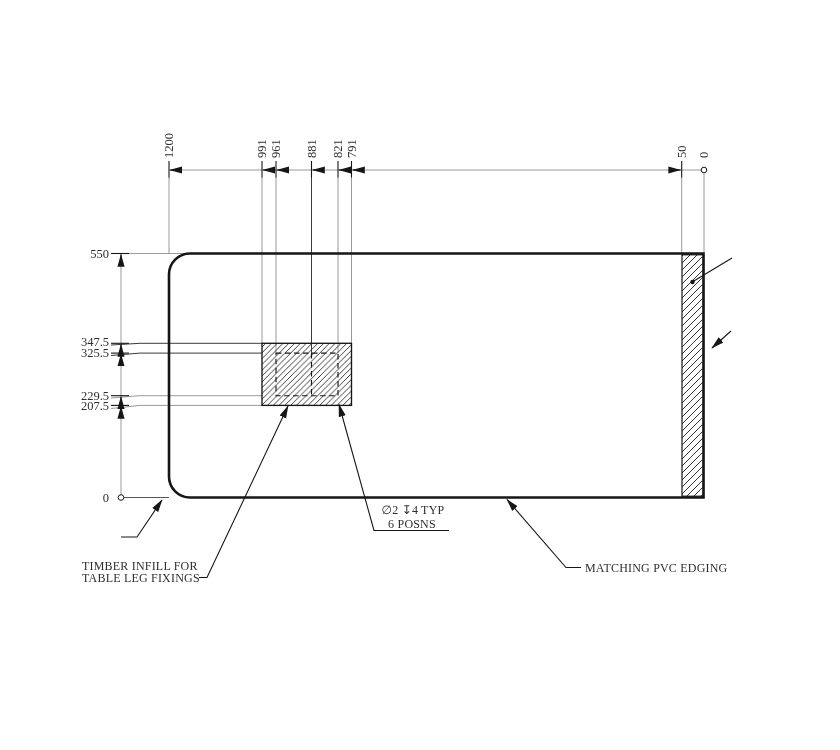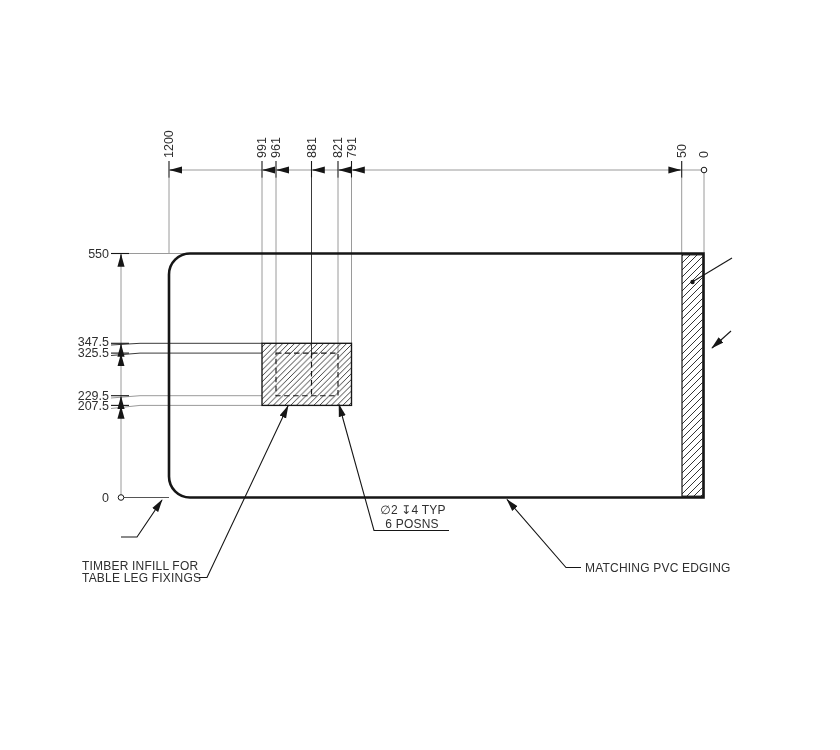--- a/index.html
+++ b/index.html
@@ -1,17 +1,17 @@
 <!DOCTYPE html>
 <html><head>
 <meta charset="utf-8">
 <style>
   html,body{margin:0;padding:0;background:#ffffff;}
   .stage{position:relative;width:840px;height:750px;background:#ffffff;overflow:hidden;
-         font-family:Liberation Sans, sans-serif;}
+         font-family:Liberation Serif, serif;}
   svg{display:block;}
   text{fill:#2f2f2f;}
   .dimlbl{font-size:12.5px;}
   .callout{font-size:12px;letter-spacing:0.2px;}
   .thin{stroke:#161616;stroke-width:1.1;fill:none;}
   .gray{stroke:#9a9a9a;stroke-width:1;fill:none;}
   .darkext{stroke:#3a3a3a;stroke-width:1;fill:none;}
   .tick{stroke:#161616;stroke-width:1.1;}
   .outline{stroke:#161616;stroke-width:2.6;fill:none;}
 </style>

